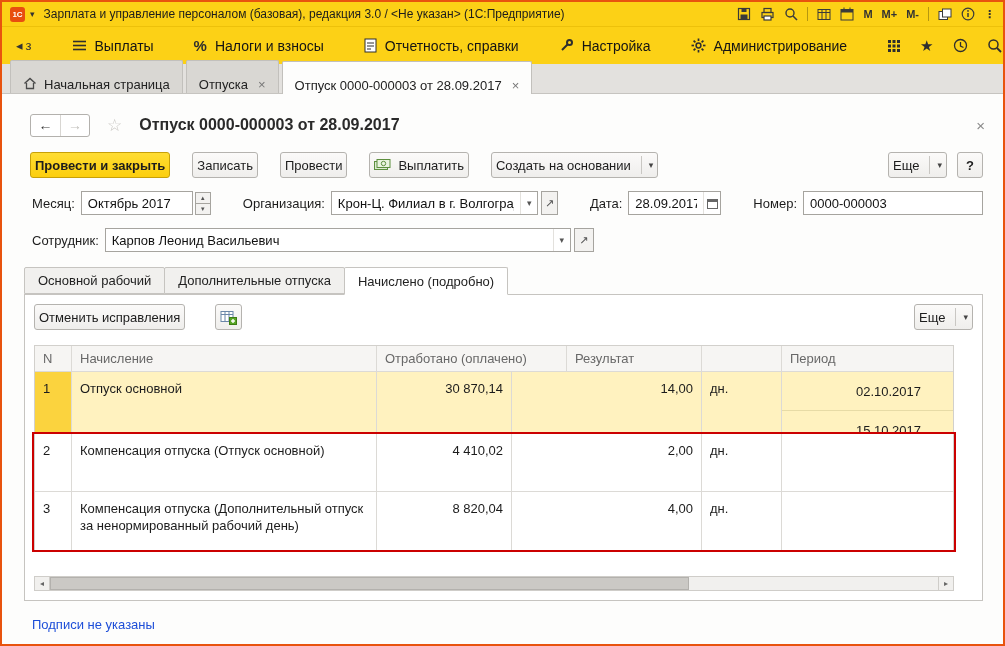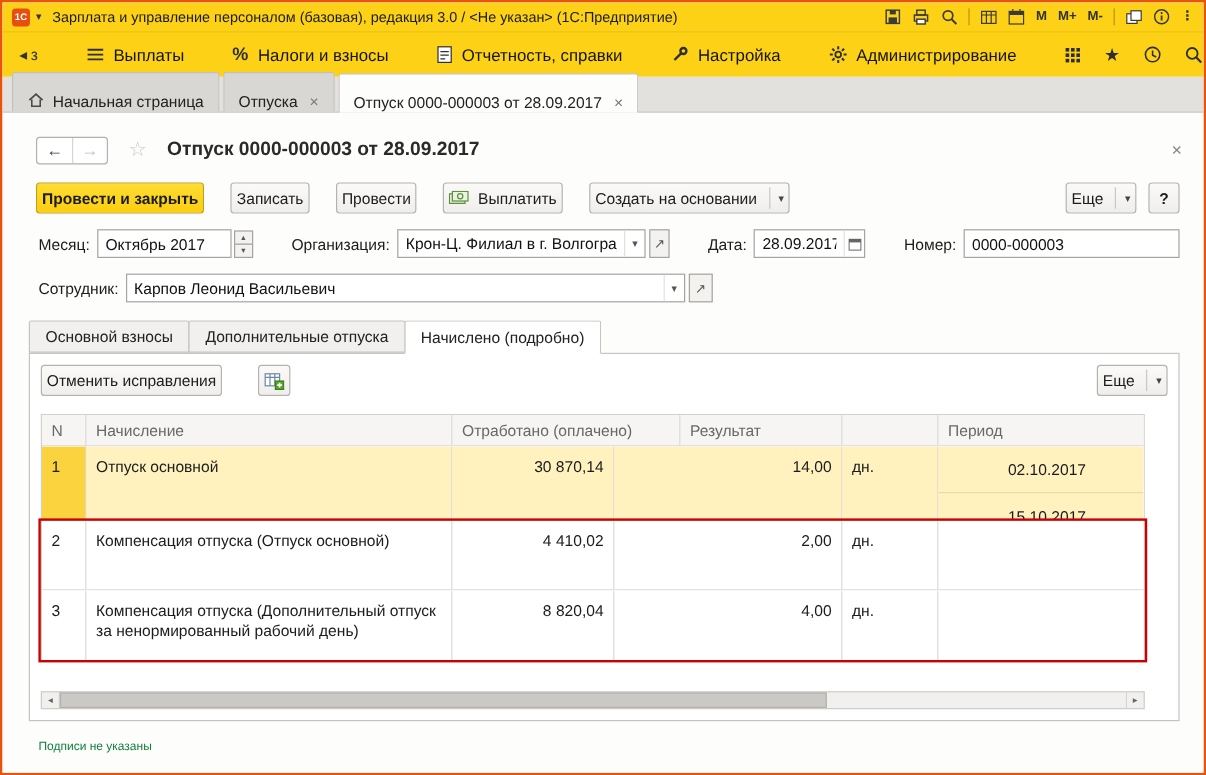--- a/index.html
+++ b/index.html
@@ -81,33 +81,33 @@
   .r3{height:58px;border-bottom:none;}
   .gc{border-right:1px solid #dcdad6;padding:8px 8px 0 8px;font-size:13px;overflow:hidden;line-height:17px;}
   .gc:last-child{border-right:none;}
   .c-n{width:37px;flex:0 0 auto;}
   .c-acc{width:305px;flex:0 0 auto;}
   .c-res{width:135px;flex:0 0 auto;text-align:right;}
   .c-wrk{width:190px;flex:0 0 auto;text-align:right;}
   .c-unit{width:80px;flex:0 0 auto;}
   .c-per{flex:1;padding:0 !important;}
   .g-head .c-res,.g-head .c-wrk{text-align:left;}
-  .per-line{height:39px;display:flex;align-items:center;justify-content:flex-end;padding-right:48px;}
+  .per-line{height:39px;display:flex;align-items:center;justify-content:flex-end;padding-right:32px;}
   .sel .per-line.first{border-bottom:1px solid #e7dba6;}
   .g-row.sel .gc{background:#fff2bf;}
   .g-row.sel .c-n{background:#fbd33e;}
   .annotation{position:absolute;left:-3px;width:calc(100% + 6px);top:86px;height:120px;border:2px solid #cb0000;pointer-events:none;z-index:3;}
 
   
   .hscroll{position:absolute;left:9px;right:28px;bottom:9px;height:15px;display:flex;}
   .hs-btn{width:16px;background:#f1f0ee;border:1px solid #cfcdc9;display:flex;align-items:center;justify-content:center;font-size:8px;color:#666;cursor:pointer;}
   .hs-track{flex:1;background:#f1f0ee;border-top:1px solid #cfcdc9;border-bottom:1px solid #cfcdc9;position:relative;}
   .hs-thumb{position:absolute;left:0;top:0;bottom:0;width:72%;background:#cbc9c5;border:1px solid #b3b1ad;cursor:grab;}
 
-  .signatures{margin:16px 20px 0 30px;color:#15803d;font-size:10px;cursor:pointer;width:max-content;}
+  .signatures{margin:16px 20px 0 30px;color:#1d4ed8;font-size:13px;cursor:pointer;width:max-content;}
 </style>
 </head>
 <body>
 
 <div class="window">
 
   <div class="titlebar">
     <div class="app-logo">1С</div>
     <span class="tb-caret">▾</span>
     <span class="tb-title">Зарплата и управление персоналом (базовая), редакция 3.0 / &lt;Не указан&gt;  (1С:Предприятие)</span>
@@ -357,21 +357,21 @@
     <div class="frow">
       <span class="flabel">Сотрудник:</span>
       <span class="combo" style="width:466px">
         <input value="Карпов Леонид Васильевич" style="">
         <span class="combo-arrow">▾</span>
       </span>
       <span class="sq-btn">↗</span>
     </div>
 
     <div class="doc-tabs">
-      <span class="dtab">Основной взносы</span>
+      <span class="dtab">Основной рабочий</span>
       <span class="dtab">Дополнительные отпуска</span>
       <span class="dtab active">Начислено (подробно)</span>
     </div>
 
     <div class="panel">
       <div class="gtoolbar">
         <button class="btn">Отменить исправления</button>
         <span class="icon-btn">
           <span class="i">
               <svg width="17" height="15">

